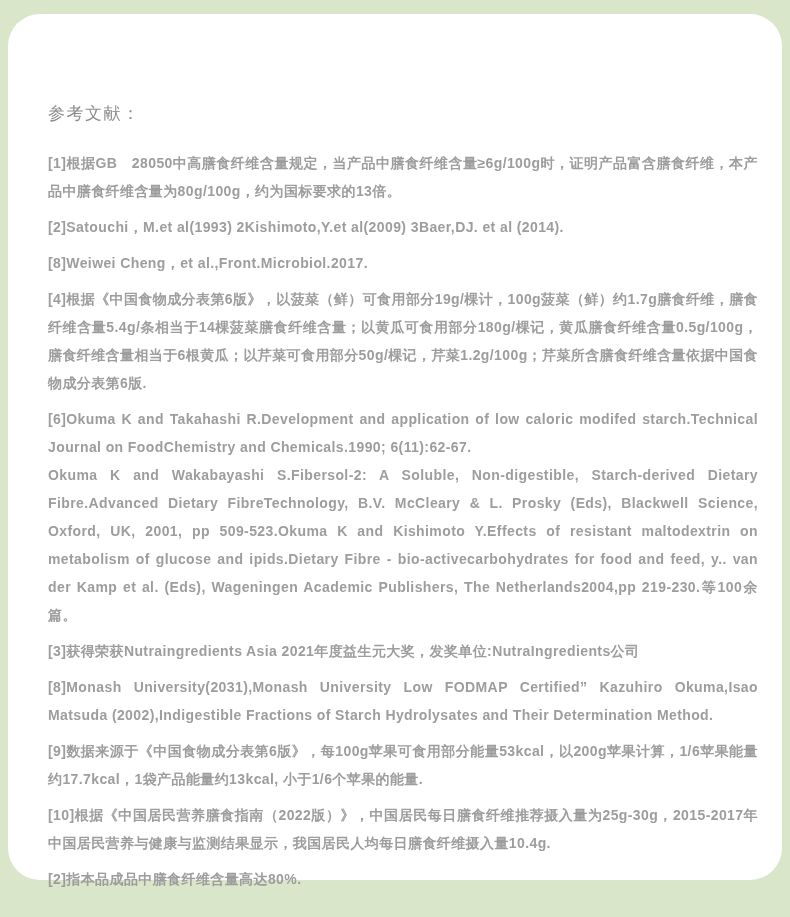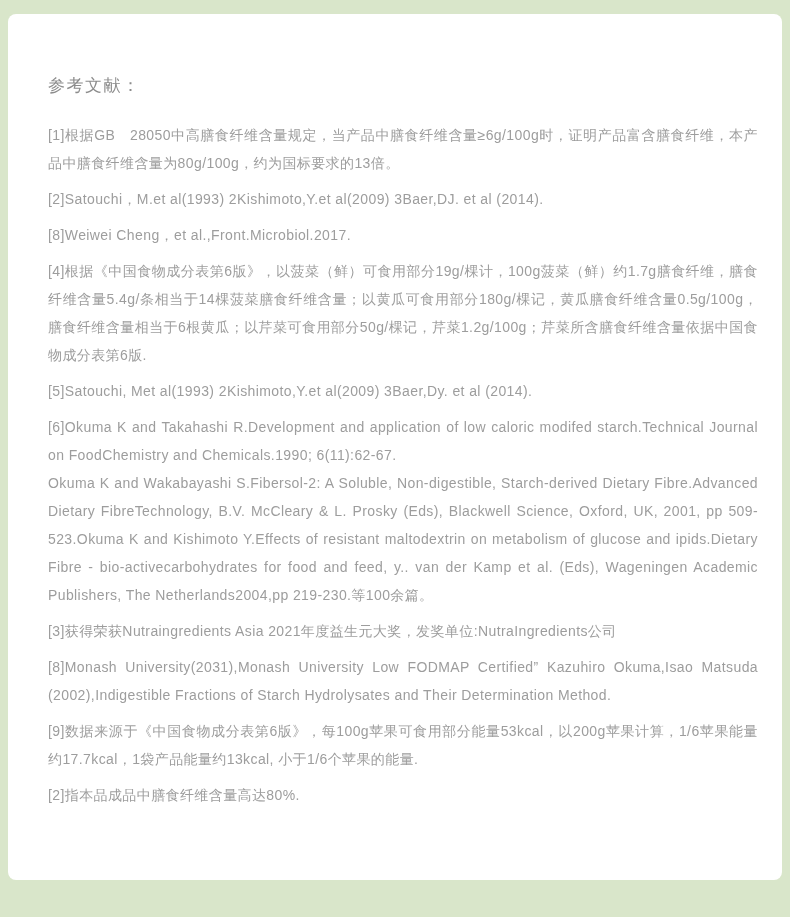--- a/index.html
+++ b/index.html
@@ -14,56 +14,56 @@
     position: relative;
     overflow: hidden;
   }
   .card {
     position: absolute;
     left: 8px;
     top: 14px;
     width: 774px;
     height: 866px;
     background: #ffffff;
-    border-radius: 8px;
+    border-radius: 32px;
     box-sizing: border-box;
-    padding: 60px 32px 0 40px;
+    padding: 88px 32px 0 40px;
   }
   .title {
     font-size: 17px;
     font-weight: 400;
     color: #8c8c8c;
     letter-spacing: 1.5px;
     margin: 0 0 24px 0;
   }
   .refs {
     width: 710px;
   }
   .ref {
     font-size: 14px;
-    font-weight: 400;
+    font-weight: 700;
     color: #9d9d9d;
     line-height: 28px;
     letter-spacing: 0.4px;
     text-align: justify;
     white-space: pre-line;
     margin: 0 0 8px 0;
   }
 </style>
 </head>
 <body>
 
 <div class="card">
   <h2 class="title">参考文献：</h2>
   <div class="refs">
     <p class="ref">[1]根据GB　28050中高膳食纤维含量规定，当产品中膳食纤维含量≥6g/100g时，证明产品富含膳食纤维，本产品中膳食纤维含量为80g/100g，约为国标要求的13倍。</p>
     <p class="ref">[2]Satouchi，M.et al(1993) 2Kishimoto,Y.et al(2009) 3Baer,DJ. et al (2014).</p>
     <p class="ref">[8]Weiwei Cheng，et al.,Front.Microbiol.2017.</p>
     <p class="ref">[4]根据《中国食物成分表第6版》，以菠菜（鲜）可食用部分19g/棵计，100g菠菜（鲜）约1.7g膳食纤维，膳食纤维含量5.4g/条相当于14棵菠菜膳食纤维含量；以黄瓜可食用部分180g/棵记，黄瓜膳食纤维含量0.5g/100g，膳食纤维含量相当于6根黄瓜；以芹菜可食用部分50g/棵记，芹菜1.2g/100g；芹菜所含膳食纤维含量依据中国食物成分表第6版.</p>
-    <p class="ref">[5]Satouchi, Met al(1993) 2Kishimoto,Y.et al(2009) 3Baer,Dy. et al (2014).</p>
     <p class="ref">[6]Okuma K and Takahashi R.Development and application of low caloric modifed starch.Technical Journal on FoodChemistry and Chemicals.1990; 6(11):62-67.
 Okuma K and Wakabayashi S.Fibersol-2: A Soluble, Non-digestible, Starch-derived Dietary Fibre.Advanced Dietary FibreTechnology, B.V. McCleary &amp; L. Prosky (Eds), Blackwell Science, Oxford, UK, 2001, pp 509-523.Okuma K and Kishimoto Y.Effects of resistant maltodextrin on metabolism of glucose and ipids.Dietary Fibre - bio-activecarbohydrates for food and feed, y.. van der Kamp et al. (Eds), Wageningen Academic Publishers, The Netherlands2004,pp 219-230.等100余篇。</p>
     <p class="ref">[3]获得荣获Nutraingredients Asia 2021年度益生元大奖，发奖单位:NutraIngredients公司</p>
     <p class="ref">[8]Monash University(2031),Monash University Low FODMAP Certified” Kazuhiro Okuma,Isao Matsuda (2002),Indigestible Fractions of Starch Hydrolysates and Their Determination Method.</p>
     <p class="ref">[9]数据来源于《中国食物成分表第6版》，每100g苹果可食用部分能量53kcal，以200g苹果计算，1/6苹果能量约17.7kcal，1袋产品能量约13kcal, 小于1/6个苹果的能量.</p>
+    <p class="ref">[10]根据《中国居民营养膳食指南（2022版）》，中国居民每日膳食纤维推荐摄入量为25g-30g，2015-2017年中国居民营养与健康与监测结果显示，我国居民人均每日膳食纤维摄入量10.4g.</p>
     <p class="ref">[2]指本品成品中膳食纤维含量高达80%.</p>
   </div>
 </div>
 
 </body></html>

